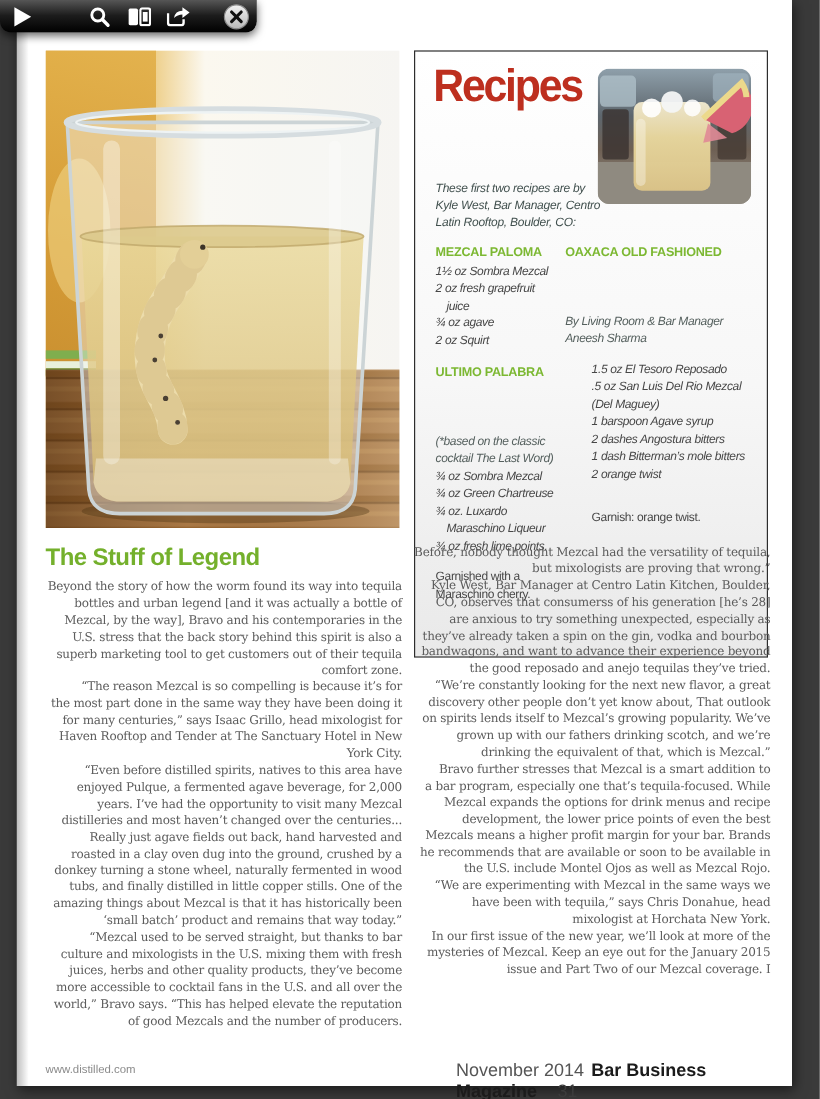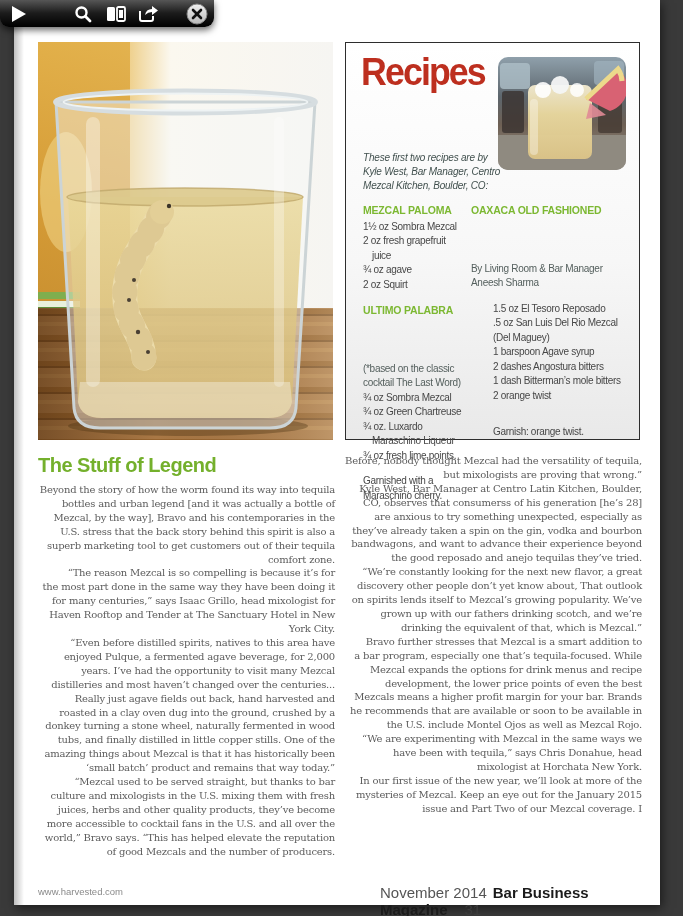--- a/index.html
+++ b/index.html
@@ -16,36 +16,36 @@
         border-radius:0 0 9px 9px;box-shadow:0 3px 7px rgba(0,0,0,.6);
         display:flex;align-items:center;}
   .tbtn{background:none;border:none;padding:0;margin:0;height:27px;display:flex;
         align-items:center;justify-content:center;cursor:pointer;}
   .tbtn svg{display:block;}
 
   
   .main-photo{position:absolute;left:38px;top:42px;width:295px;height:398px;}
 
   
-  .recipes-box{position:absolute;left:345px;top:42px;width:295px;height:398px;
+  .recipes-box{position:absolute;left:345px;top:42px;width:295px;height:506px;
         background:linear-gradient(180deg,#ffffff 0%,#f7f7f7 55%,#e9e9e9 100%);
         border:1px solid #2d2d2d;box-sizing:border-box;}
   .recipes-title{position:absolute;left:15px;top:8px;font-size:38px;font-weight:600;
         letter-spacing:-2px;color:#bd2f1f;transform:scaleX(.94);transform-origin:left;}
   .recipe-photo{position:absolute;left:152px;top:14px;width:128px;height:113px;
         border-radius:10px;overflow:hidden;}
   .recipes-intro{position:absolute;left:17px;top:108px;width:142px;
         font-style:italic;font-size:10px;line-height:14px;letter-spacing:-.2px;color:#41504e;}
   .rcol{position:absolute;top:160px;font-size:10px;line-height:14.5px;
         letter-spacing:-.3px;color:#474747;}
   .rcol-left{left:17px;width:104px;}
   .rcol-right{left:125px;width:158px;}
   .rhead{color:#7cb832;font-weight:bold;font-size:10.5px;letter-spacing:-.2px;margin:0 0 2px 0;}
-  .rnote{color:#55605e;margin-top:44px;}
-  .ring{padding-left:9px;text-indent:-9px;}
+  .rnote{font-style:italic;color:#55605e;margin-top:44px;}
+  .ring{padding-left:9px;text-indent:-9px;font-style:italic;}
   .rcol-right .ring,.rcol-right .rblock{padding-left:22px;text-indent:0;}
   .rgap{height:11px;}
 
   
   .article-heading{position:absolute;left:38px;top:454px;font-size:20px;font-weight:bold;
         letter-spacing:-.5px;color:#74b02c;}
   .body-col{position:absolute;width:297px;font-family:"DejaVu Serif",serif;
         font-size:10px;line-height:13.9px;letter-spacing:-.2px;color:#5c5c5c;text-align:left;}
   .col-left{left:38px;top:483px;}
   .col-right{left:345px;top:454px;}
@@ -161,21 +161,21 @@
         <circle cx="79" cy="33" r="7" fill="#ffffff" opacity=".85"></circle>
         <rect x="32" y="42" width="8" height="56" rx="4" fill="#ffffff" opacity=".35"></rect>
         <g>
           <path d="M88,42 L120,12 A24 24 0 0 1 112,54 Z" fill="#d86273"></path>
           <path d="M88,42 L120,12 A24 24 0 0 1 124,24" fill="none" stroke="#ecd98b" stroke-width="5"></path>
           <path d="M92,46 L108,58 L88,62 Z" fill="#e08a96" opacity=".9"></path>
         </g>
       </svg>
     </div>
 
-    <div class="recipes-intro">These first two recipes are by Kyle West, Bar Manager, Centro Mezcal Kitchen, Boulder, CO:</div>
+    <div class="recipes-intro">These first two recipes are by Kyle West, Bar Manager, Centro Latin Rooftop, Boulder, CO:</div>
 
     <div class="rcol rcol-left">
       <div class="rhead">MEZCAL PALOMA</div>
       <div class="ring">1½ oz Sombra Mezcal</div>
       <div class="ring">2 oz fresh grapefruit juice</div>
       <div class="ring">¾ oz agave</div>
       <div class="ring">2 oz Squirt</div>
       <div class="rgap"></div>
       <div class="rhead">ULTIMO PALABRA</div>
       <div class="rnote">(*based on the classic cocktail The Last Word)</div>
@@ -214,21 +214,21 @@
 
   <div class="body-col col-right">
     <p class="noindent">Before, nobody thought Mezcal had the versatility of tequila, but mixologists are proving that wrong.”</p>
     <p>Kyle West, Bar Manager at Centro Latin Kitchen, Boulder, CO, observes that consumerss of his generation [he’s 28] are anxious to try something unexpected, especially as they’ve already taken a spin on the gin, vodka and bourbon bandwagons, and want to advance their experience beyond the good reposado and anejo tequilas they’ve tried.</p>
     <p>“We’re constantly looking for the next new flavor, a great discovery other people don’t yet know about, That outlook on spirits lends itself to Mezcal’s growing popularity. We’ve grown up with our fathers drinking scotch, and we’re drinking the equivalent of that, which is Mezcal.”</p>
     <p>Bravo further stresses that Mezcal is a smart addition to a bar program, especially one that’s tequila-focused. While Mezcal expands the options for drink menus and recipe development, the lower price points of even the best Mezcals means a higher profit margin for your bar. Brands he recommends that are available or soon to be available in the U.S. include Montel Ojos as well as Mezcal Rojo.</p>
     <p>“We are experimenting with Mezcal in the same ways we have been with tequila,” says Chris Donahue, head mixologist at Horchata New York.</p>
     <p>In our first issue of the new year, we’ll look at more of the mysteries of Mezcal. Keep an eye out for the January 2015 issue and Part Two of our Mezcal coverage. I</p>
   </div>
 
-  <div class="footer-site">www.harvested.com</div>
+  <div class="footer-site">www.distilled.com</div>
   <div class="footer-right">
     <span>November 2014</span><span class="mag">Bar Business Magazine</span><span class="pnum">31</span>
   </div>
 
   <div class="toolbar">
     <button class="tbtn" style="width:38px">
       <span>
         <svg width="16" height="18" viewBox="0 0 16 18">
             <path d="M1,1 L15,9 L1,17 Z" fill="#ffffff"></path>
           </svg>

